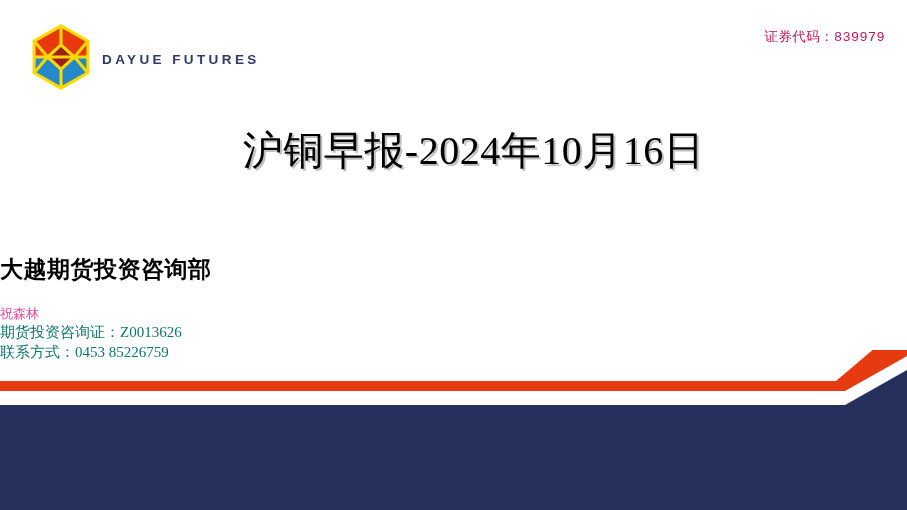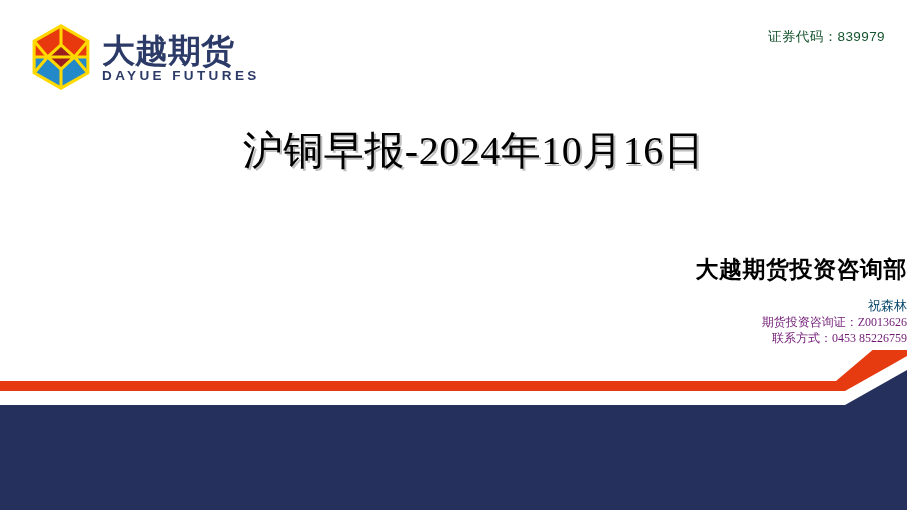--- a/index.html
+++ b/index.html
@@ -58,23 +58,23 @@
     line-height: 1.1;
     color: #2b3a67;
     letter-spacing: 3.4px;
     margin-top: 2px;
   }
 
   .security-code {
     position: absolute;
     right: 22px;
     top: 28px;
-    font-family: Liberation Sans, sans-serif;
+    font-family: Liberation Mono, monospace;
     font-size: 13.5px;
-    color: #14532d;
+    color: #be185d;
     letter-spacing: 0.4px;
     white-space: nowrap;
   }
 
   
   .main-title {
     position: absolute;
     left: 0;
     right: 0;
     top: 128px;
@@ -88,46 +88,46 @@
     white-space: nowrap;
     margin-left: 40px;
   }
 
   
   .byline {
     position: absolute;
     left: 0;
     right: 0;
     top: 256px;
-    text-align: right;
+    text-align: left;
   }
 
   .dept {
     font-family: "Liberation Serif", "DejaVu Serif", serif;
     font-weight: 700;
     font-size: 23px;
     line-height: 1.2;
     color: #000000;
     letter-spacing: 0.5px;
   }
 
   .author {
     font-family: "Liberation Serif", "DejaVu Serif", serif;
     font-size: 13px;
     line-height: 1.25;
-    color: #0c4a6e;
-    margin-top: 14px;
+    color: #ec4899;
+    margin-top: 22px;
   }
 
   .license,
   .contact {
     font-family: "Liberation Serif", "DejaVu Serif", serif;
-    font-size: 12px;
+    font-size: 15px;
     line-height: 1.35;
-    color: #701a75;
+    color: #0f766e;
   }
 
   
   .footer-band {
     position: absolute;
     left: 0;
     bottom: 0;
     width: 907px;
     height: 160px;
   }
@@ -165,21 +165,20 @@
           <line x1="6" y1="54" x2="94" y2="54"></line>
           <line x1="50" y1="74" x2="50" y2="105"></line>
           <line x1="28" y1="54" x2="6" y2="80"></line>
           <line x1="72" y1="54" x2="94" y2="80"></line>
           <polygon points="50,34 72,54 50,74 28,54"></polygon>
         </g>
       </svg>
     </span>
 
     <span class="logo-wordmark">
-      <span class="logo-cn">大越期货</span>
       <span class="logo-en">DAYUE FUTURES</span>
     </span>
   </div>
 
   <div class="security-code">证券代码：839979</div>
 
   <div class="main-title">沪铜早报-2024年10月16日</div>
 
   <div class="byline">
     <div class="dept">大越期货投资咨询部</div>

